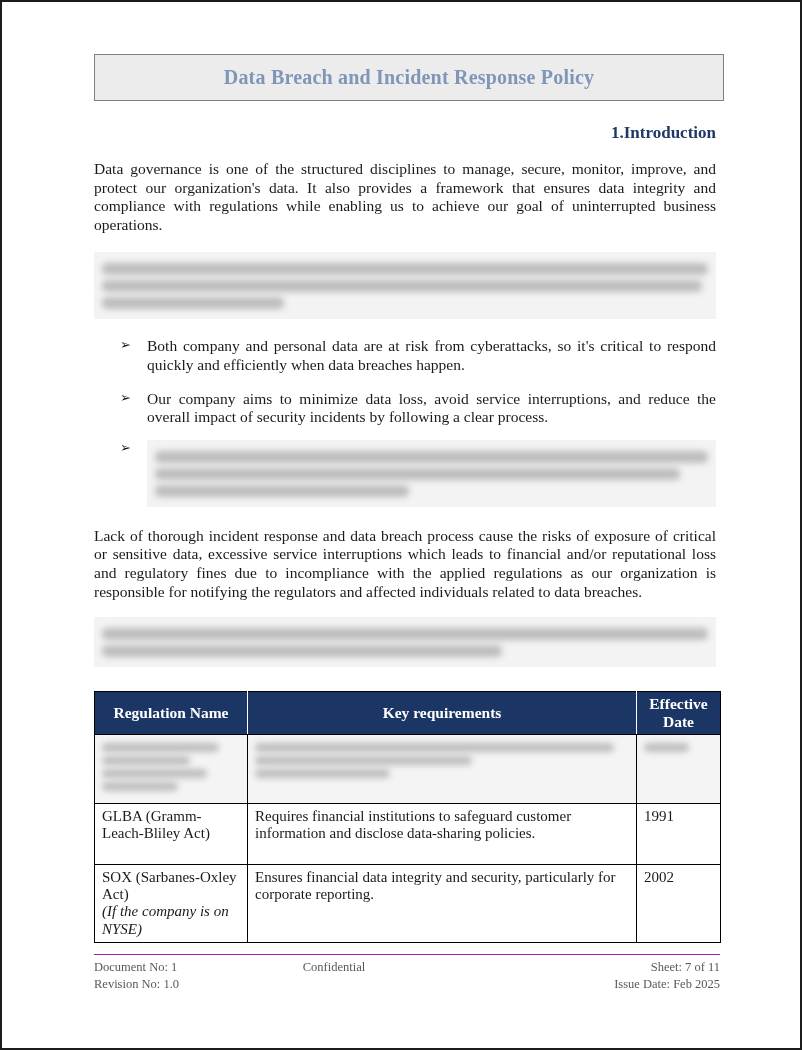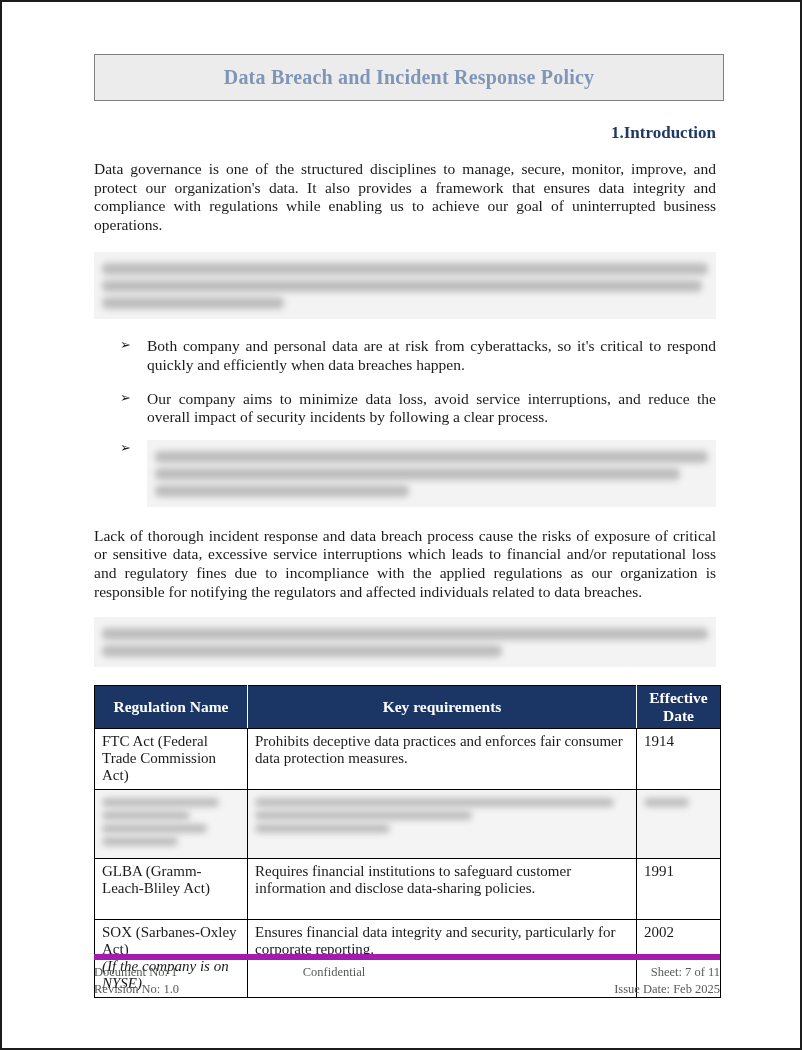--- a/index.html
+++ b/index.html
@@ -88,21 +88,21 @@
     left: 26px;
     top: 0;
     font-size: 13px;
     font-family: "DejaVu Sans", sans-serif;
   }
   .bullet-item .blur-block { margin-top: -2px; }
 
   .blur-before-table { margin-top: 16px; }
 
   .reg-table {
-    margin-top: 18px;
+    margin-top: 24px;
     border-collapse: collapse;
     table-layout: fixed;
     width: 626px;
     font-size: 15px;
     line-height: 1.15;
   }
   .reg-table col.c-name { width: 153px; }
   .reg-table col.c-req  { width: 389px; }
   .reg-table col.c-date { width: 84px; }
   .reg-table th, .reg-table td {
@@ -129,21 +129,21 @@
   .reg-table .row-glba { height: 61px; }
   .reg-table .row-sox  { height: 72px; }
   .reg-table .row-blur td { background: #f4f4f4; }
   .reg-table .name-note { font-style: italic; }
 
   .footer {
     position: absolute;
     left: 92px;
     top: 952px;
     width: 626px;
-    border-top: 6px solid #a21caf;
+    border-top: 1px solid #a21caf;
     padding-top: 4px;
     display: flex;
     font-size: 12.5px;
     line-height: 1.38;
     color: var(--footer-text);
   }
   .footer .f-left   { flex: 1; text-align: left; }
   .footer .f-center { flex: 1; }
   .footer .f-right  { flex: 1; text-align: right; }
 </style>
@@ -201,25 +201,20 @@
           <col class="c-date">
         </colgroup>
       <thead>
         <tr>
           <th>Regulation Name</th>
           <th>Key requirements</th>
           <th>Effective Date</th>
         </tr>
       </thead>
       <tbody>
-        <tr class="row-ftc">
-          <td>FTC Act (Federal Trade Commission Act)</td>
-          <td>Prohibits deceptive data practices and enforces fair consumer data protection measures.</td>
-          <td>1914</td>
-        </tr>
         <tr class="row-blur">
           <td>
             <div class="blur-bar thin" style="width:85%"></div>
             <div class="blur-bar thin" style="width:64%"></div>
             <div class="blur-bar thin" style="width:76%"></div>
             <div class="blur-bar thin" style="width:55%"></div>
           </td>
           <td>
             <div class="blur-bar thin" style="width:96%"></div>
             <div class="blur-bar thin" style="width:58%"></div>

